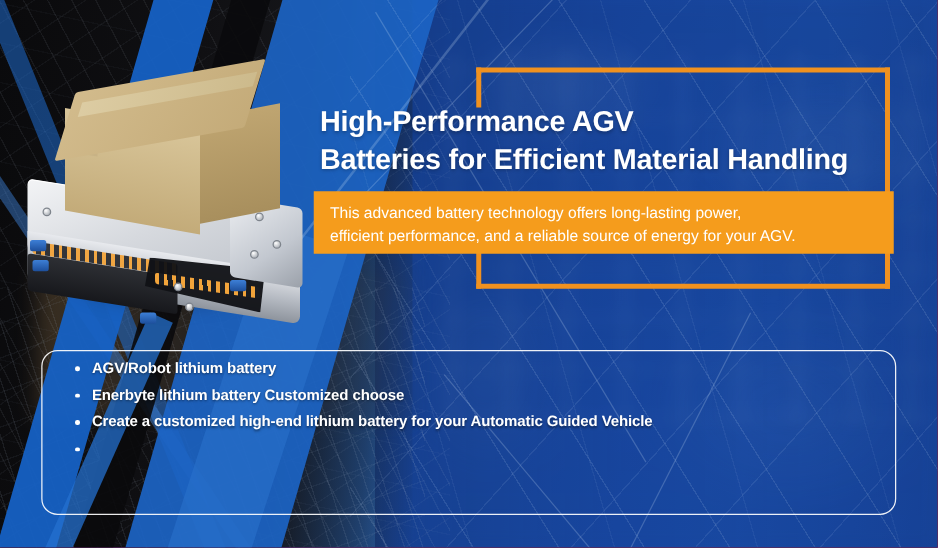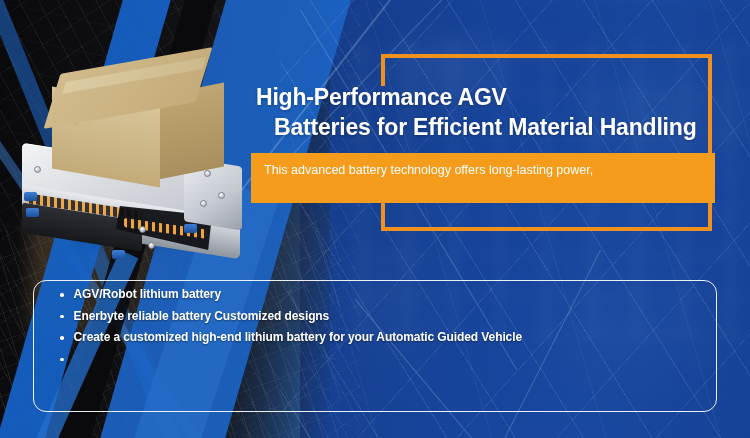--- a/index.html
+++ b/index.html
@@ -131,21 +131,21 @@
   .frame .top{left:0;top:0;width:331px;height:4px;}
   .frame .bottom{left:0;top:173px;width:331px;height:4px;}
   .frame .right{left:327px;top:0;width:4px;height:177px;}
   .frame .left-top{left:0;top:0;width:4px;height:32px;}
   .frame .left-bottom{left:0;top:145px;width:4px;height:32px;}
 
   
   .headline{position:absolute;left:256px;top:82px;width:470px;
     color:#ffffff;font-size:23px;font-weight:bold;line-height:1.32;
     letter-spacing:-.2px;text-shadow:0 1px 3px rgba(0,0,0,.28);}
-  .headline .l2{white-space:nowrap;margin-left:18px;}
+  .headline .l2{white-space:nowrap;}
 
   
   .subbox{position:absolute;left:251px;top:153px;width:464px;height:50px;
     background:#f59c1c;padding:8px 12px 0 13px;}
   .subbox p{margin:0;color:#ffffff;font-size:12.5px;line-height:1.52;font-weight:500;}
 
   
   .card{position:absolute;left:33px;top:280px;width:684px;height:132px;
     border:1.6px solid rgba(255,255,255,.92);border-radius:13px;}
   .features{position:absolute;left:60px;top:287px;width:640px;}
@@ -219,31 +219,32 @@
     <div class="ln left-bottom"></div>
   </div>
 
   <div class="headline">
     <div class="l1">High-Performance AGV</div>
     <div class="l2">Batteries for Efficient Material Handling</div>
   </div>
 
   <div class="subbox">
     <p>This advanced battery technology offers long-lasting power,</p>
+    <p>efficient performance, and a reliable source of energy for your AGV.</p>
   </div>
 
   <div class="card"></div>
   <div class="features">
     <div class="feat">
       <span class="dot"></span>
       <span class="feat-txt">AGV/Robot lithium battery</span>
     </div>
     <div class="feat">
       <span class="dot"></span>
-      <span class="feat-txt">Enerbyte reliable battery Customized designs</span>
+      <span class="feat-txt">Enerbyte lithium battery Customized choose</span>
     </div>
     <div class="feat">
       <span class="dot"></span>
       <span class="feat-txt">Create a customized high-end lithium battery for your Automatic Guided Vehicle</span>
     </div>
     <div class="feat">
       <span class="dot"></span>
     </div>
   </div>
 

